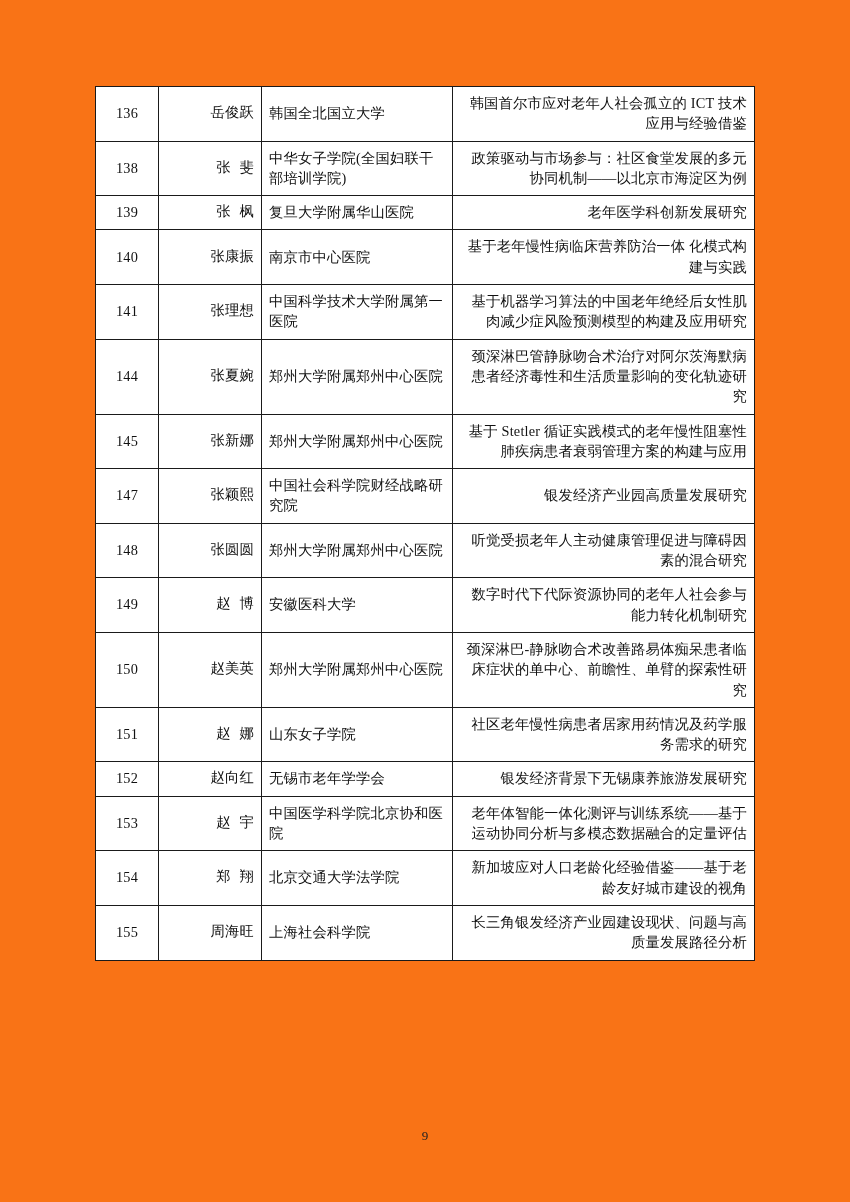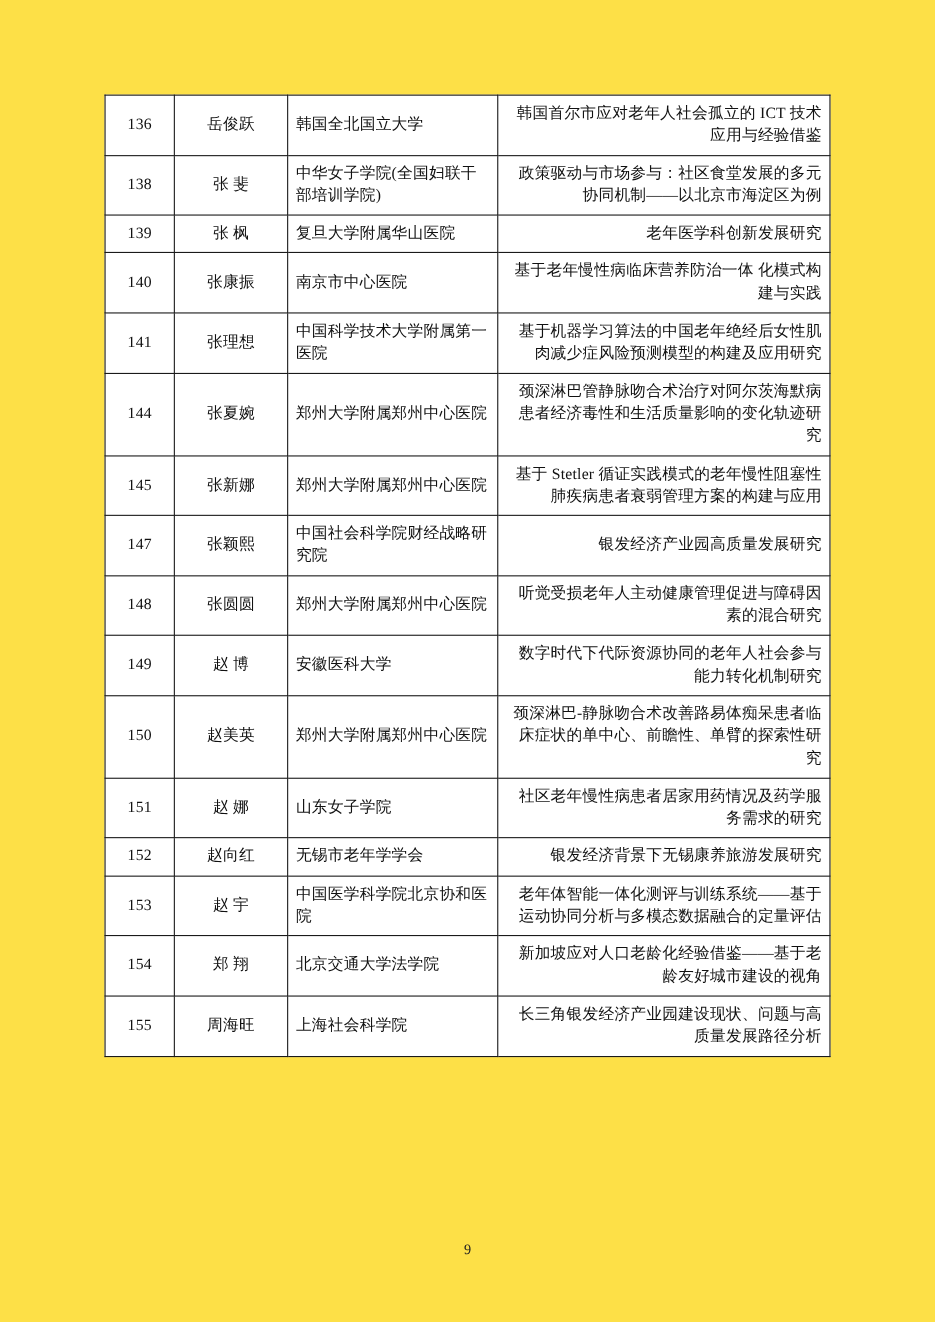--- a/index.html
+++ b/index.html
@@ -13,21 +13,21 @@
     font-family: "Liberation Serif", "DejaVu Serif", serif;
     color: #111111;
     position: relative;
     overflow: hidden;
   }
   .page {
     position: absolute;
     left: 0; top: 0;
     width: 850px;
     height: 1202px;
-    background: #fde047;
+    background: #f97316;
   }
   .page-inner {
     position: absolute;
     left: 95px;
     top: 86px;
     width: 660px;
   }
   table.roster {
     border-collapse: collapse;
     width: 660px;
@@ -45,23 +45,24 @@
   td.col-no {
     width: 48px;
     text-align: center;
     font-family: "Liberation Serif", "DejaVu Serif", serif;
     font-size: 14px;
     padding-left: 2px;
     padding-right: 2px;
   }
   td.col-name {
     width: 88px;
-    text-align: center;
+    text-align: right;
     padding-left: 9px;
     white-space: nowrap;
+    font-family: Liberation Mono, monospace;
   }
   td.col-org {
     width: 176px;
     text-align: left;
     padding-left: 9px;
   }
   td.col-title {
     text-align: right;
     padding-left: 9px;
   }

